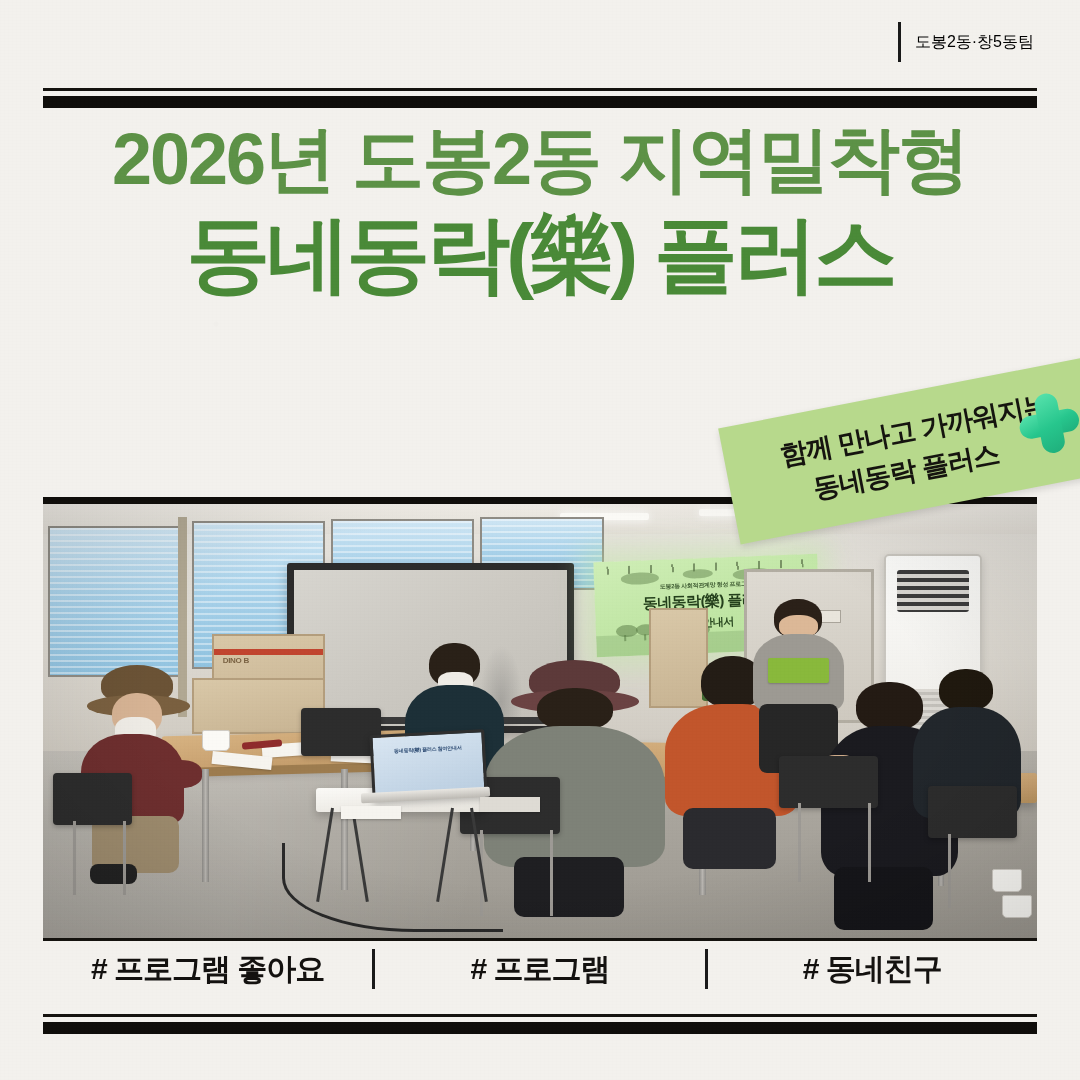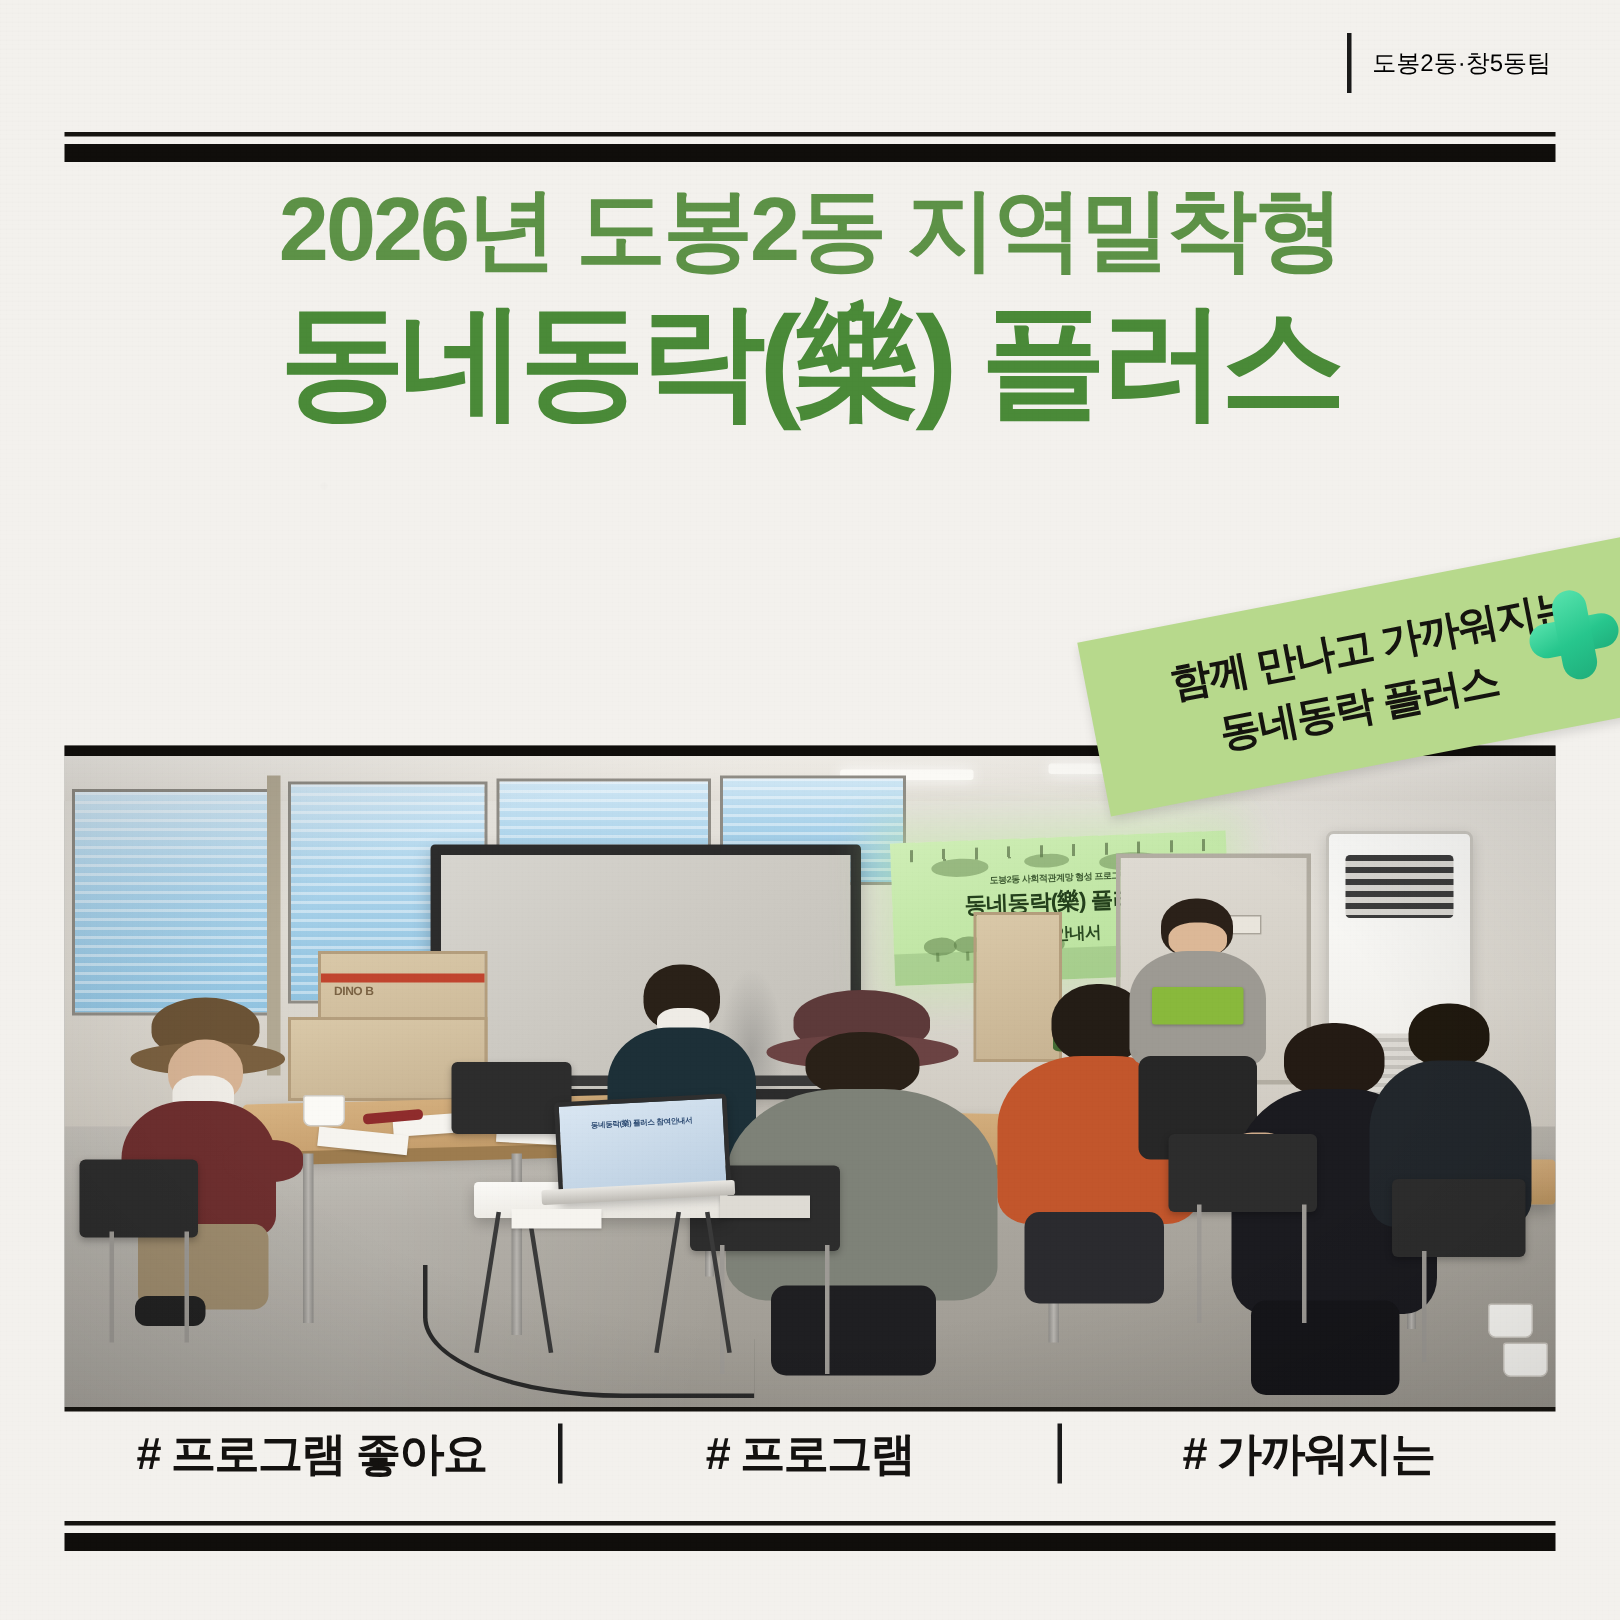--- a/index.html
+++ b/index.html
@@ -60,21 +60,21 @@
 
   
   #title-block {
     position: absolute;
     top: 118px;
     left: 0;
     width: 1080px;
     text-align: center;
   }
   .subtitle-line {
-    font-size: 60px;
+    font-size: 72px;
     font-weight: 600;
     color: #5d9247;
     letter-spacing: -2px;
     line-height: 1.16;
     white-space: nowrap;
   }
   .maintitle-line {
     font-size: 84px;
     font-weight: 900;
     color: #4a8a38;
@@ -615,21 +615,21 @@
       <div id="photo-vignette"></div>
     </div>
   </div>
 
   <div id="hash-line-top"></div>
   <div id="hashtags">
     <div class="hash-cell"># 프로그램 좋아요</div>
     <div class="hash-sep"></div>
     <div class="hash-cell"># 프로그램</div>
     <div class="hash-sep"></div>
-    <div class="hash-cell"># 가까워지는</div>
+    <div class="hash-cell"># 동네친구</div>
   </div>
 
   <div class="rule-wrap" id="bottom-rules">
     <div class="rule-thin"></div>
     <div class="rule-gap"></div>
     <div class="rule-thick"></div>
   </div>
 
   <div id="paper-grain"></div>
 </div>

